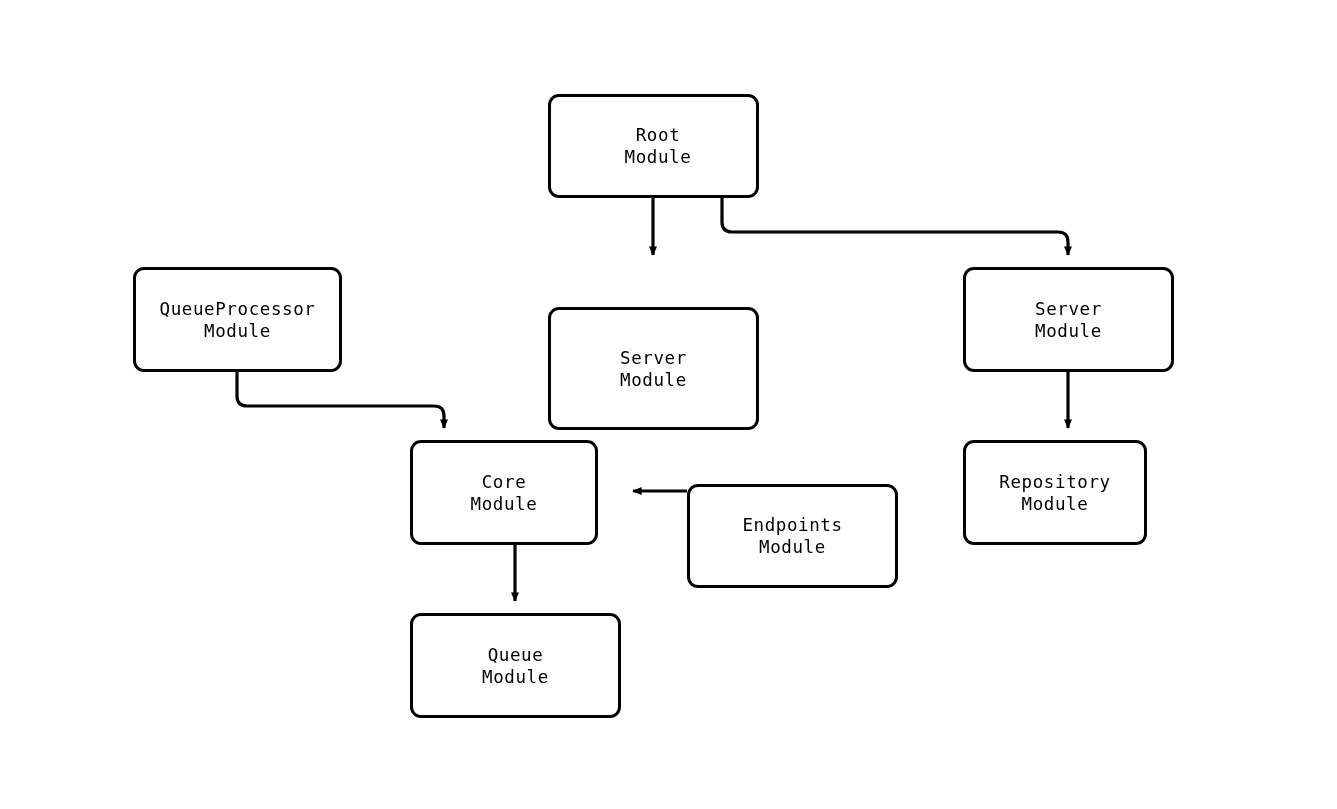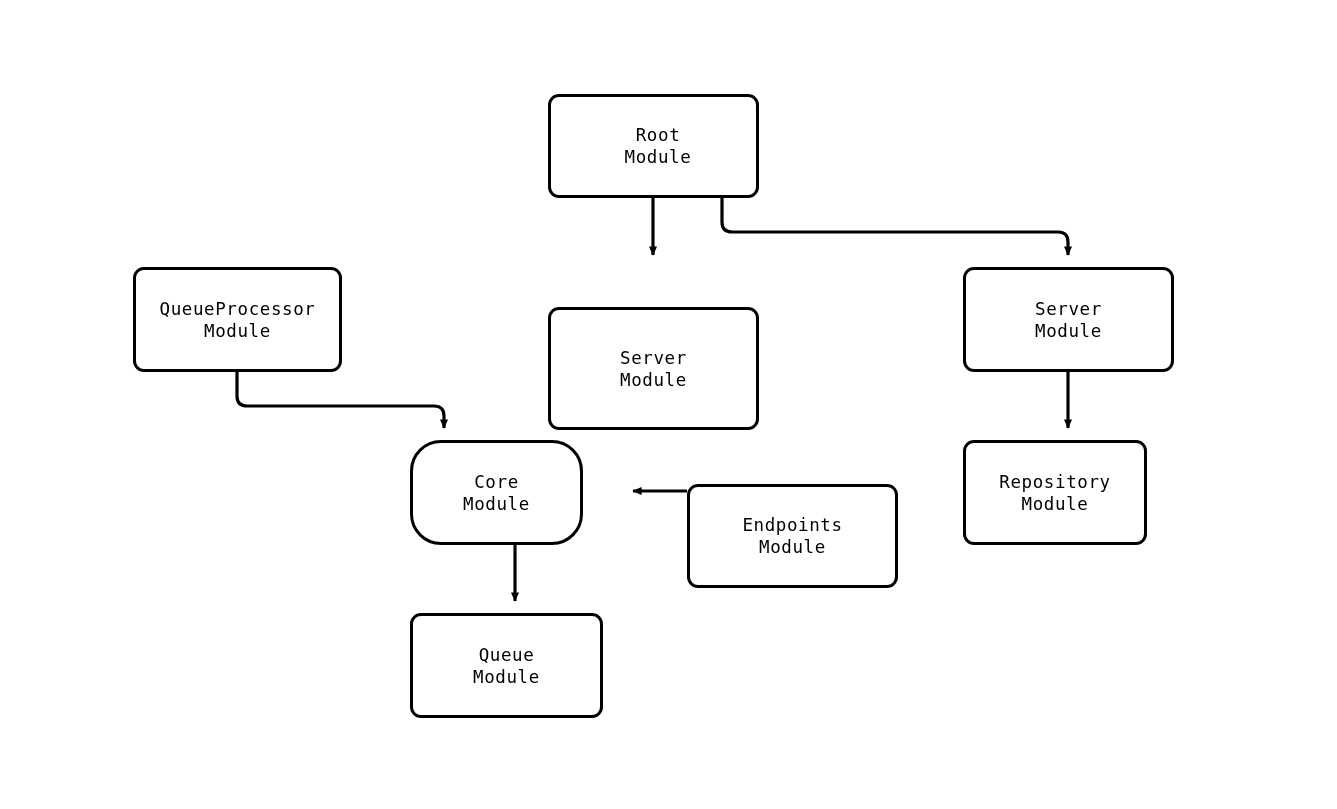--- a/index.html
+++ b/index.html
@@ -86,33 +86,33 @@
   <div class="node" style="left:548px; top:267px; width:211px; height:123px;margin-top:40px;">
     <div class="node-line">Server</div>
     <div class="node-line">Module</div>
   </div>
 
   <div class="node" style="left:963px; top:267px; width:211px; height:105px;">
     <div class="node-line">Server</div>
     <div class="node-line">Module</div>
   </div>
 
-  <div class="node" style="left:410px; top:440px; width:173px; height:105px;border-radius:31px;">
+  <div class="node" style="left:410px; top:440px; width:188px; height:105px;">
     <div class="node-line">Core</div>
     <div class="node-line">Module</div>
   </div>
 
   <div class="node" style="left:687px; top:440px; width:211px; height:104px;margin-top:44px;">
     <div class="node-line">Endpoints</div>
     <div class="node-line">Module</div>
   </div>
 
   <div class="node" style="left:963px; top:440px; width:184px; height:105px;">
     <div class="node-line">Repository</div>
     <div class="node-line">Module</div>
   </div>
 
-  <div class="node" style="left:410px; top:613px; width:193px; height:105px;">
+  <div class="node" style="left:410px; top:613px; width:211px; height:105px;">
     <div class="node-line">Queue</div>
     <div class="node-line">Module</div>
   </div>
 
 </div>
 
 </body></html>

